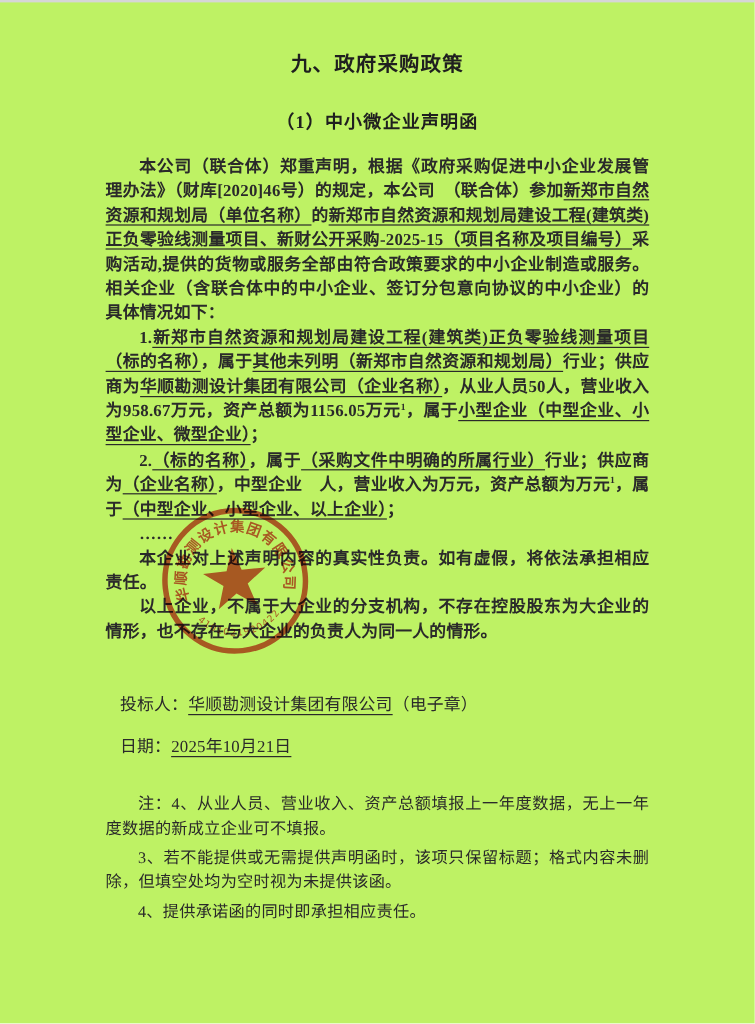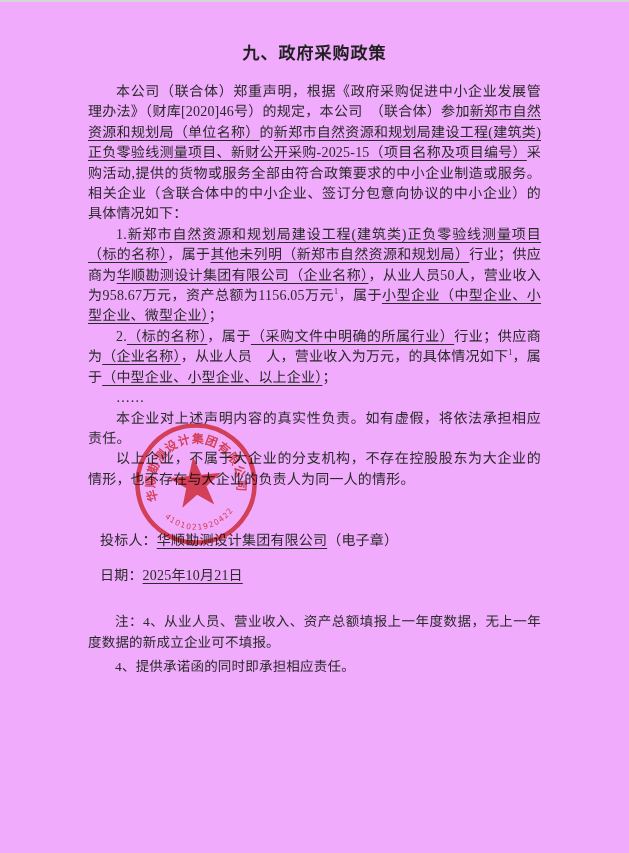--- a/index.html
+++ b/index.html
@@ -1,20 +1,20 @@
 <!DOCTYPE html>
 <html lang="zh-CN"><head>
 <meta charset="utf-8">
 <style>
   html, body { margin: 0; padding: 0; background: #ffffff; }
   .page {
     position: relative;
     width: 629px;
     height: 853px;
-    background: #f0abfc;
+    background: #bef264;
     overflow: hidden;
     font-family: "Liberation Serif", "DejaVu Serif", serif;
     color: #2a2a2a;
   }
   .top-edge {
     position: absolute;
     top: 0; left: 0; right: 0;
     height: 2px;
     background: #d6d6d6;
   }
@@ -42,20 +42,21 @@
     line-height: 22px;
   }
   .body-text { margin-top: 16px; }
   .body-text p {
     margin: 0;
     font-size: 14px;
     line-height: 20.4px;
     text-indent: 2em;
     text-align: justify;
     letter-spacing: 0.2px;
+    font-weight: bold;
   }
   .u { text-decoration: underline; text-underline-offset: 3px; text-decoration-thickness: 1px; }
   sup { font-size: 8px; line-height: 0; vertical-align: super; }
   .signature { margin-top: 39px; }
   .signature p {
     margin: 12px;
     font-size: 14px;
     line-height: 23px;
     letter-spacing: 0.2px;
   }
@@ -82,37 +83,39 @@
   }
 </style>
 </head>
 <body>
 
 <div class="page">
   <div class="top-edge"></div>
 
   <div class="content">
     <h1 class="doc-title">九、政府采购政策</h1>
+    <h2 class="doc-subtitle">（1）中小微企业声明函</h2>
 
     <div class="body-text">
       <p><span>本公司（联合体）郑重声明，根据《政府采购促进中小企业发展管理办法》（财库[2020]46号）的规定，本公司　（联合体）参加</span><span class="u">新郑市自然资源和规划局（单位名称）</span><span>的</span><span class="u">新郑市自然资源和规划局建设工程(建筑类)正负零验线测量项目、新财公开采购-2025-15（项目名称及项目编号）</span><span>采购活动,提供的货物或服务全部由符合政策要求的中小企业制造或服务。相关企业（含联合体中的中小企业、签订分包意向协议的中小企业）的具体情况如下：</span></p>
       <p><span>1.</span><span class="u">新郑市自然资源和规划局建设工程(建筑类)正负零验线测量项目（标的名称）</span><span>，属于</span><span class="u">其他未列明（新郑市自然资源和规划局）</span><span>行业；供应商为</span><span class="u">华顺勘测设计集团有限公司（企业名称）</span><span>，从业人员50人，营业收入为958.67万元，资产总额为1156.05万元</span><sup>1</sup><span>，属于</span><span class="u">小型企业（中型企业、小型企业、微型企业）</span><span>；</span></p>
-      <p><span>2.</span><span class="u">（标的名称）</span><span>，属于</span><span class="u">（采购文件中明确的所属行业）</span><span>行业；供应商为</span><span class="u">（企业名称）</span><span>，从业人员　人，营业收入为万元，的具体情况如下</span><sup>1</sup><span>，属于</span><span class="u">（中型企业、小型企业、以上企业）</span><span>；</span></p>
+      <p><span>2.</span><span class="u">（标的名称）</span><span>，属于</span><span class="u">（采购文件中明确的所属行业）</span><span>行业；供应商为</span><span class="u">（企业名称）</span><span>，中型企业　人，营业收入为万元，资产总额为万元</span><sup>1</sup><span>，属于</span><span class="u">（中型企业、小型企业、以上企业）</span><span>；</span></p>
       <p><span>……</span></p>
       <p><span>本企业对上述声明内容的真实性负责。如有虚假，将依法承担相应责任。</span></p>
       <p><span>以上企业，不属于大企业的分支机构，不存在控股股东为大企业的情形，也不存在与大企业的负责人为同一人的情形。</span></p>
     </div>
 
     <div class="signature">
       <p><span>投标人：</span><span class="u">华顺勘测设计集团有限公司</span><span>（电子章）</span></p>
       <p><span>日期：</span><span class="u">2025年10月21日</span></p>
     </div>
 
     <div class="notes">
       <p>注：4、从业人员、营业收入、资产总额填报上一年度数据，无上一年度数据的新成立企业可不填报。</p>
+      <p>3、若不能提供或无需提供声明函时，该项只保留标题；格式内容未删除，但填空处均为空时视为未提供该函。</p>
       <p>4、提供承诺函的同时即承担相应责任。</p>
     </div>
   </div>
 
   <svg class="seal" viewBox="0 0 140 140" xmlns="http://www.w3.org/2000/svg">
     <g fill="#dd473f" stroke="none">
       <circle cx="70" cy="70" r="64" fill="none" stroke="#dd473f" stroke-width="5"></circle>
       <polygon points="70,40 76.9,60.5 98.5,60.7 81.1,73.6 87.6,94.3 70,81.7 52.4,94.3 58.9,73.6 41.5,60.7 63.1,60.5"></polygon>
       <defs>
         <path id="sealTopArc" d="M 27.7,85.4 A 45,45 0 1 1 112.3,85.4" fill="none"></path>

